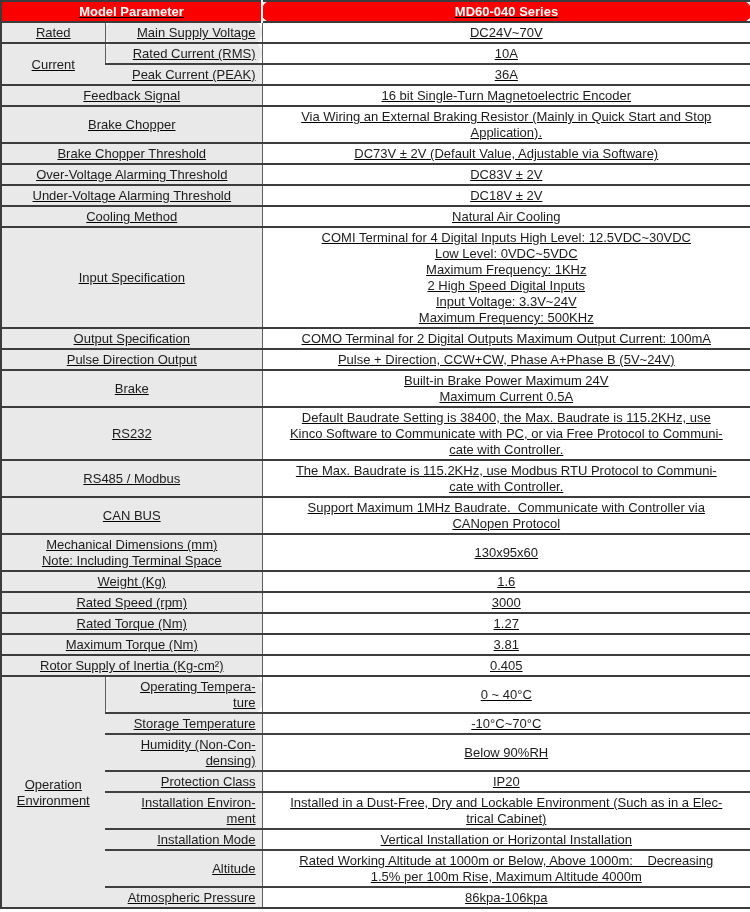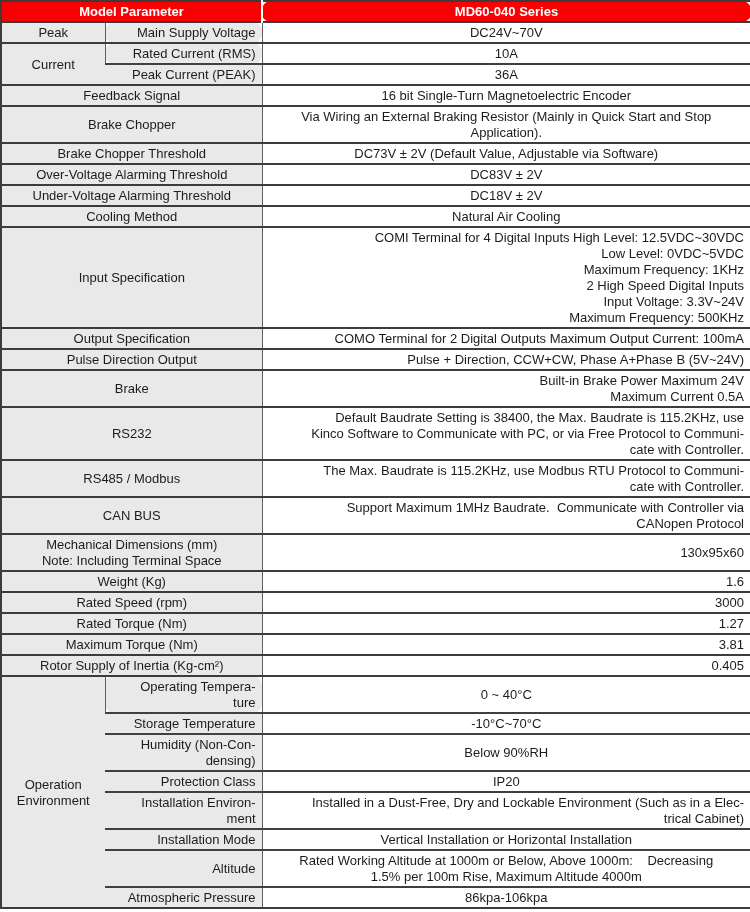--- a/index.html
+++ b/index.html
@@ -2,20 +2,21 @@
 <html><head>
 <meta charset="utf-8">
 <style>
   html, body {
     margin: 0;
     padding: 0;
     background: #ffffff;
   }
   .page {
     width: 658px;
+    text-decoration: underline;
   }
   table.spec {
     width: 750px;
     border-collapse: collapse;
     table-layout: fixed;
     font-family: "Liberation Sans", "DejaVu Sans", sans-serif;
     font-size: 13px;
     line-height: 16px;
     color: #1c1c1c;
     border: 2px solid #3c3c3c;
@@ -48,21 +49,21 @@
   td.lbl {
     background: #e9e9e9;
     text-align: center;
   }
   td.sub {
     background: #e9e9e9;
     text-align: right;
   }
   td.val {
     background: #ffffff;
-    text-align: right;
+    text-align: center;
   }
   td.val.c {
     text-align: center;
   }
 </style>
 </head>
 <body>
 
 <div class="page">
 <table class="spec">
@@ -72,21 +73,21 @@
     <col style="width:489px">
   </colgroup>
 
   <tbody>
         <tr>
     <th class="red" colspan="2">Model Parameter</th>
     <th class="red">MD60-040 Series</th>
   </tr>
 
   <tr class="major">
-    <td class="lbl">Peak</td>
+    <td class="lbl">Rated</td>
     <td class="sub">Main Supply Voltage</td>
     <td class="val c">DC24V~70V</td>
   </tr>
 
   <tr class="major">
     <td class="lbl" rowspan="2">Current</td>
     <td class="sub">Rated Current (RMS)</td>
     <td class="val c">10A</td>
   </tr>
   <tr class="minor">

